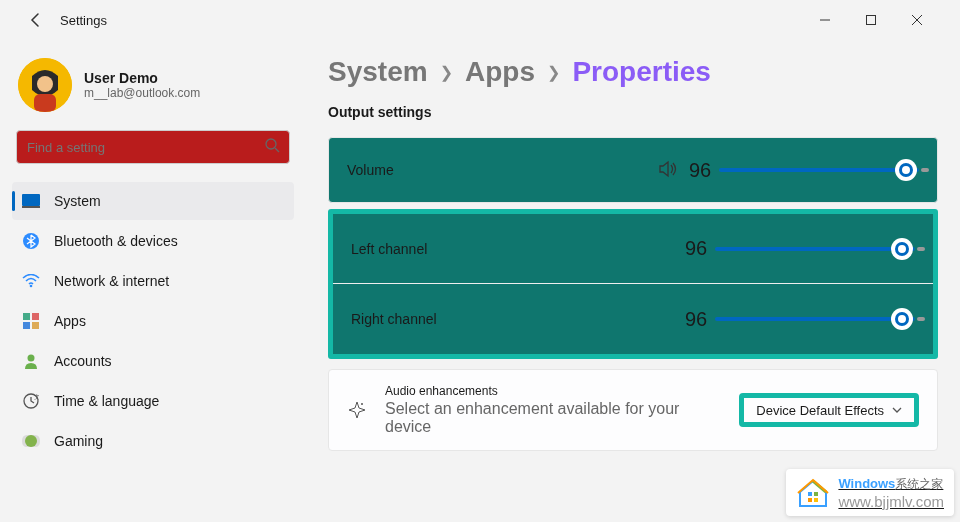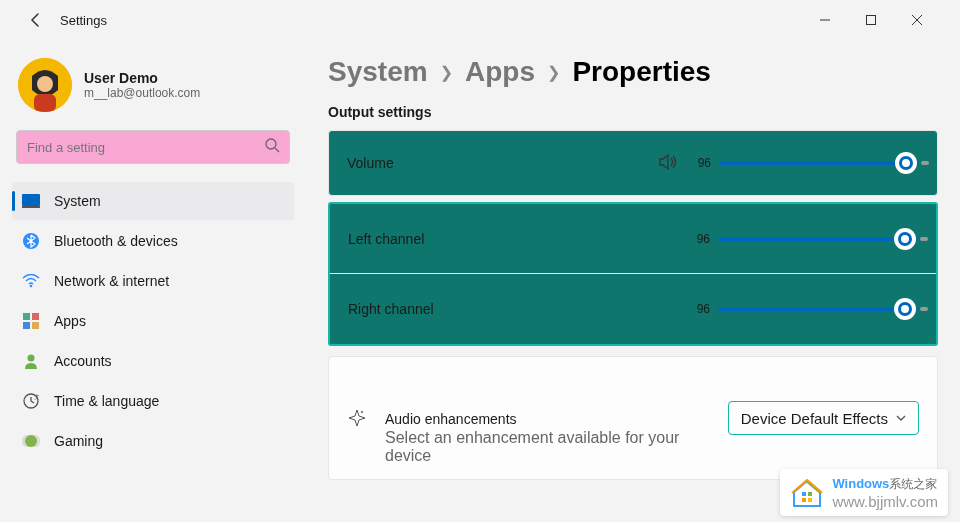--- a/index.html
+++ b/index.html
@@ -10,53 +10,53 @@
 .win-controls { margin-left: auto; display: flex; gap: 0; }
 .win-btn { width: 46px; height: 32px; display: flex; align-items: center; justify-content: center; cursor: pointer; }
 .main-layout { display: flex; height: calc(100% - 40px); }
 .sidebar { width: 306px; padding: 8px 12px; display: flex; flex-direction: column; }
 .user-block { display: flex; align-items: center; gap: 12px; padding: 10px 6px 18px 6px; }
 .avatar { width: 54px; height: 54px; border-radius: 50%; background: #f5b800; position: relative; overflow: hidden; display: flex; align-items: flex-end; justify-content: center; }
 .avatar svg { width: 54px; height: 54px; }
 .user-name { font-weight: 600; font-size: 14px; }
 .user-email { font-size: 12px; color: #666; }
 .search-wrap { position: relative; margin: 0 4px 18px 4px; }
-.search { width: 100%; height: 34px; border: 1px solid #ccc; background: #f9a8d4; border-radius: 4px; padding: 0 34px 0 10px; font-size: 13px; outline: none; }
+.search { width: 100%; height: 34px; border: 1px solid #ccc; background: #b91c1c; border-radius: 4px; padding: 0 34px 0 10px; font-size: 13px; outline: none; }
 .search-icon { position: absolute; right: 10px; top: 50%; transform: translateY(-50%); color: #666; }
 .nav { display: flex; flex-direction: column; gap: 2px; }
 .nav-item { display: flex; align-items: center; gap: 14px; height: 38px; padding: 0 10px; border-radius: 4px; cursor: pointer; position: relative; }
 .nav-item.active { background: #eaeaec; }
 .nav-item.active::before { content: ""; position: absolute; left: 0; top: 9px; bottom: 9px; width: 3px; background: #0067c0; border-radius: 2px; }
 .nav-icon { width: 18px; height: 18px; display: flex; align-items: center; justify-content: center; }
 .nav-label { font-size: 14px; }
 .content { flex: 1; padding: 16px 22px 0 22px; overflow: hidden; }
 .breadcrumb { display: flex; align-items: center; gap: 12px; margin-bottom: 16px; }
 .crumb { font-size: 28px; font-weight: 600; color: #777; cursor: pointer; }
-.crumb.current { color: #000000; }
+.crumb.current { color: #8b5cf6; }
 .chev { color: #888; font-size: 16px; }
-.section-title { font-size: 14px; font-weight: 600; margin-bottom: 10px; }
+.section-title { font-size: 14px; font-weight: 600; margin-bottom: 17px; }
 .card { background: #0f766e; border: 1px solid #e6e6e6; border-radius: 4px; }
 .row { display: flex; align-items: center; height: 64px; padding: 0 18px; border-bottom: 1px solid #eee; }
 .row:last-child { border-bottom: none; }
 .row-label { font-size: 14px; flex: 0 0 auto; }
 .row-spacer { flex: 1; }
 .vol-icon { margin-right: 10px; }
-.vol-val { font-size: 12px; margin-right: 8px; width: 22px; text-align: right; }
+.vol-val { font-size: 20px; margin-right: 8px; width: 22px; text-align: right; }
 .slider-track { width: 200px; height: 4px; background: #0067c0; border-radius: 2px; position: relative; }
 .slider-thumb { position: absolute; right: 6px; top: 50%; transform: translate(0,-50%); width: 14px; height: 14px; background: #fff; border: 3px solid #0067c0; border-radius: 50%; box-shadow: 0 0 0 4px #fff; }
 .slider-rest { position: absolute; right: -10px; top: 50%; transform: translateY(-50%); width: 8px; height: 4px; background: #999; border-radius: 2px; }
-.highlight-box { border: 2px solid #14b8a6; border-radius: 3px; margin-top: 6px; margin-bottom: 10px; }
+.highlight-box { border: 5px solid #14b8a6; border-radius: 3px; margin-top: 6px; margin-bottom: 10px; }
 .highlight-box .row { height: 70px; }
 .card2 { background: #fdfdfe; border: 1px solid #e6e6e6; border-radius: 4px; margin-bottom: 10px; padding: 14px 18px; display: flex; align-items: center; gap: 18px; }
 .card2-desc { font-size: 16px; color: #666; margin-top: 2px; }
-.card2-title { font-size: 14px; margin-top: 40px; }
+.card2-title { font-size: 12px; }
 .card2-body { flex: 1; }
-.dropdown { border: 1px solid #14b8a6; background: #fdfdfe; border-radius: 4px; height: 34px; padding: 0 12px; display: flex; align-items: center; gap: 8px; font-size: 15px; cursor: pointer; }
+.dropdown { border: 5px solid #14b8a6; background: #fdfdfe; border-radius: 4px; height: 34px; padding: 0 12px; display: flex; align-items: center; gap: 8px; font-size: 13px; cursor: pointer; }
 .card-icon { width: 20px; height: 20px; display: flex; align-items: center; justify-content: center; color: #444; }
-.wm { position: absolute; right: 12px; bottom: 6px; display: flex; align-items: center; gap: 8px; background: #fff; padding: 6px 10px; border-radius: 4px; box-shadow: 0 1px 4px rgba(0,0,0,0.15); }
+.wm { position: absolute; right: 6px; bottom: 6px; display: flex; align-items: center; gap: 8px; background: #fff; padding: 6px 10px; border-radius: 4px; box-shadow: 0 1px 4px rgba(0,0,0,0.15); text-decoration: underline; }
 .wm-house { width: 34px; height: 30px; }
 .wm-text1 { font-size: 13px; color: #3aa0ff; font-weight: 600; }
 .wm-sub { font-size: 12px; color: #666; }
 .wm-url { font-size: 15px; color: #999; }
 </style>
 </head>
 <body>
 
 <div class="titlebar">
   <div class="back-btn">

